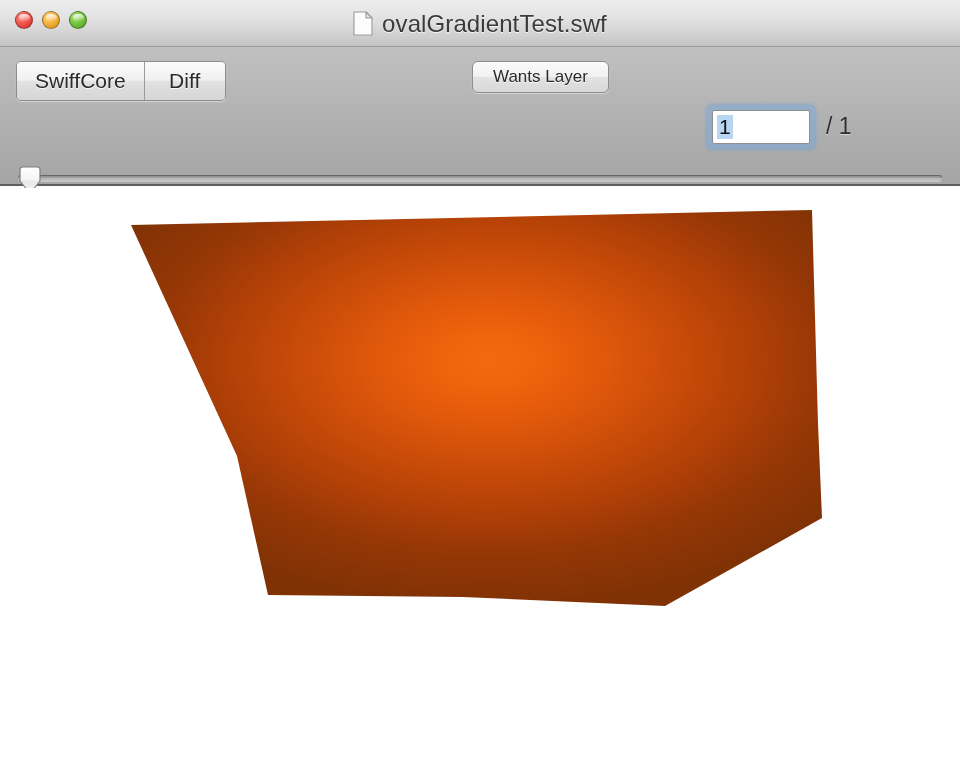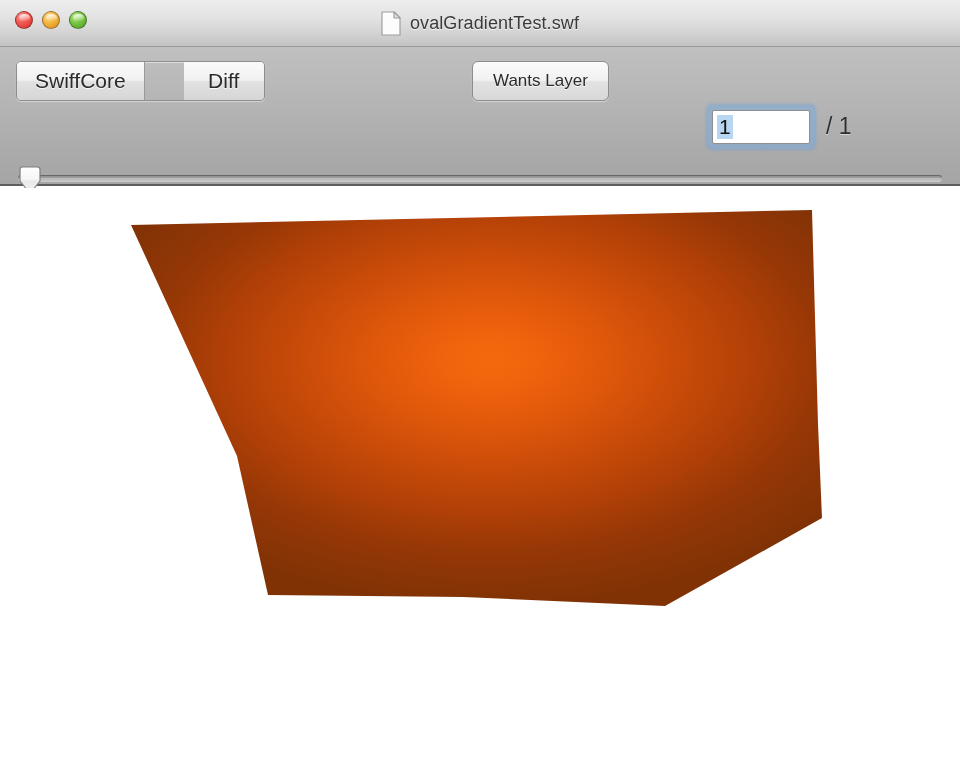--- a/index.html
+++ b/index.html
@@ -41,21 +41,21 @@
   .light.zoom   { background:radial-gradient(circle at 35% 28%, #b7e88a 0%, #76c442 45%, #4c9c22 100%); }
 
   #title-wrap {
     position:absolute; left:0; top:0; width:960px; height:47px;
     display:flex; align-items:center; justify-content:center; gap:9px;
   }
   #doc-icon {
     width:20px; height:25px; position:relative; display:block;
   }
   #title-text {
-    font-size:18px; color:#3a3a3a; letter-spacing:.1px;
+    font-size:24px; color:#3a3a3a; letter-spacing:.1px;
     text-shadow:0 1px 0 rgba(255,255,255,.75);
     font-family:"Liberation Sans", sans-serif;
   }
 
   
   #toolbar {
     position:absolute; left:0; top:47px; width:960px; height:139px;
     background:linear-gradient(to bottom,#c0c0c0 0%, #b5b5b5 40%, #ababab 75%, #a5a5a5 100%);
     border-bottom:2px solid #5e5e5e;
   }
@@ -72,30 +72,30 @@
   .seg {
     display:flex; align-items:center; justify-content:center;
     font-size:21px; color:#2b2b2b;
     padding:15px 18px; height:100%;
     background:linear-gradient(to bottom,#fbfbfb 0%, #f0f0f0 48%, #e1e1e1 52%, #d6d6d6 100%);
     text-shadow:0 1px 0 rgba(255,255,255,.8);
     border-right:1px solid #9a9a9a;
     cursor:default;
     min-width:80px;
   }
-  .seg:last-child { border-right:none;margin-left:39px; }
+  .seg:last-child { border-right:none; }
   .seg.active {
     background:linear-gradient(to bottom,#8e8e8e 0%, #848484 48%, #777777 52%, #717171 100%);
     color:#ffffff;
     text-shadow:0 -1px 0 rgba(0,0,0,.45);
   }
 
   
   #wants-layer {
-    position:absolute; left:472px; top:14px; height:40px;
+    position:absolute; left:472px; top:14px; height:32px;
     display:flex; align-items:center; justify-content:center;
     padding:0 20px;
     font-size:17px; color:#2b2b2b;
     background:linear-gradient(to bottom,#fbfbfb 0%, #f1f1f1 48%, #e2e2e2 52%, #d8d8d8 100%);
     border:1px solid #8d8d8d; border-radius:6px;
     text-shadow:0 1px 0 rgba(255,255,255,.8);
     box-shadow:0 1px 1px rgba(255,255,255,.45), inset 0 1px 0 rgba(255,255,255,.6);
     cursor:default;
   }
 

